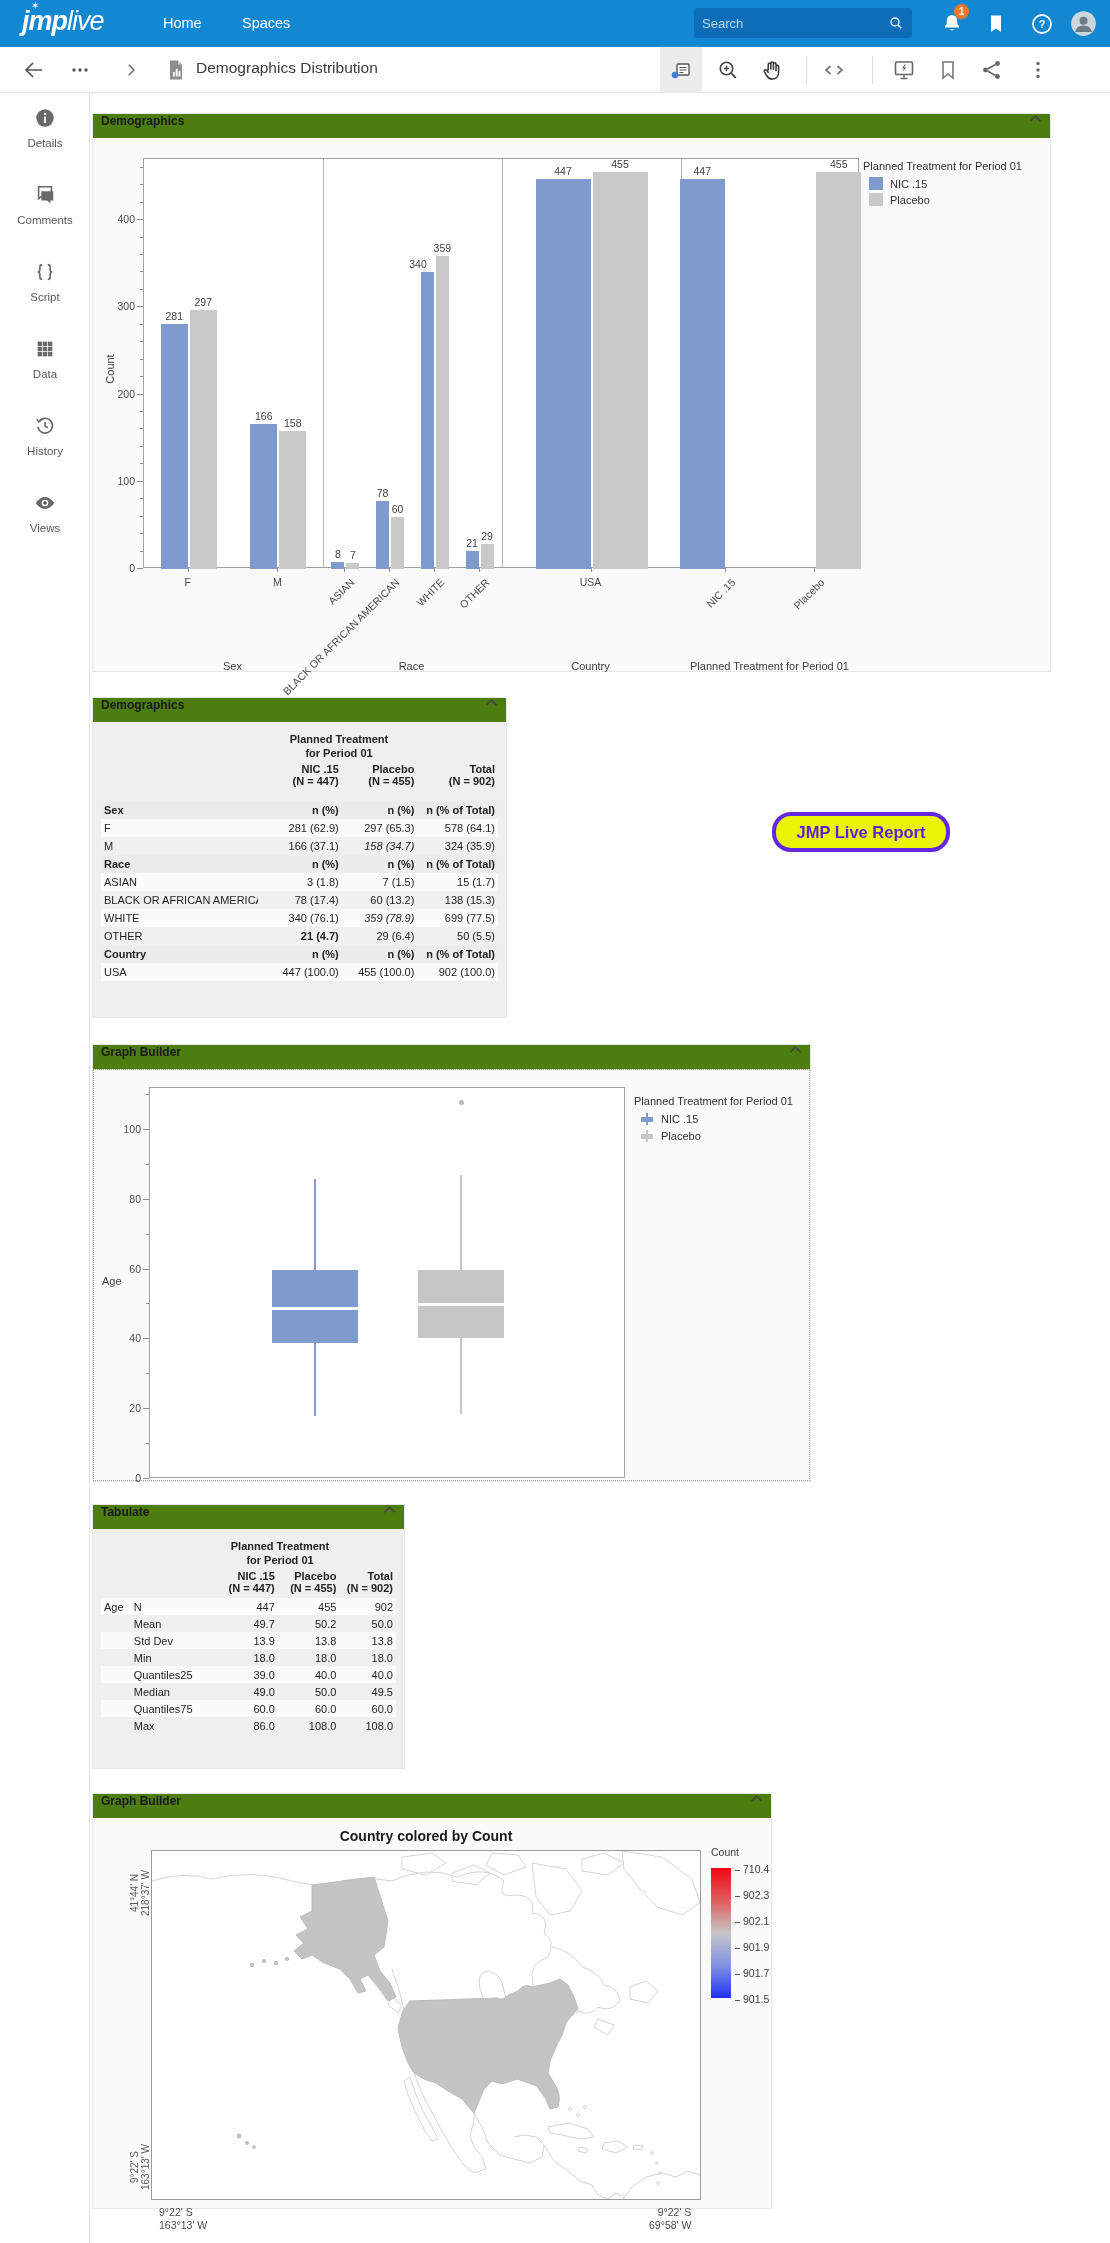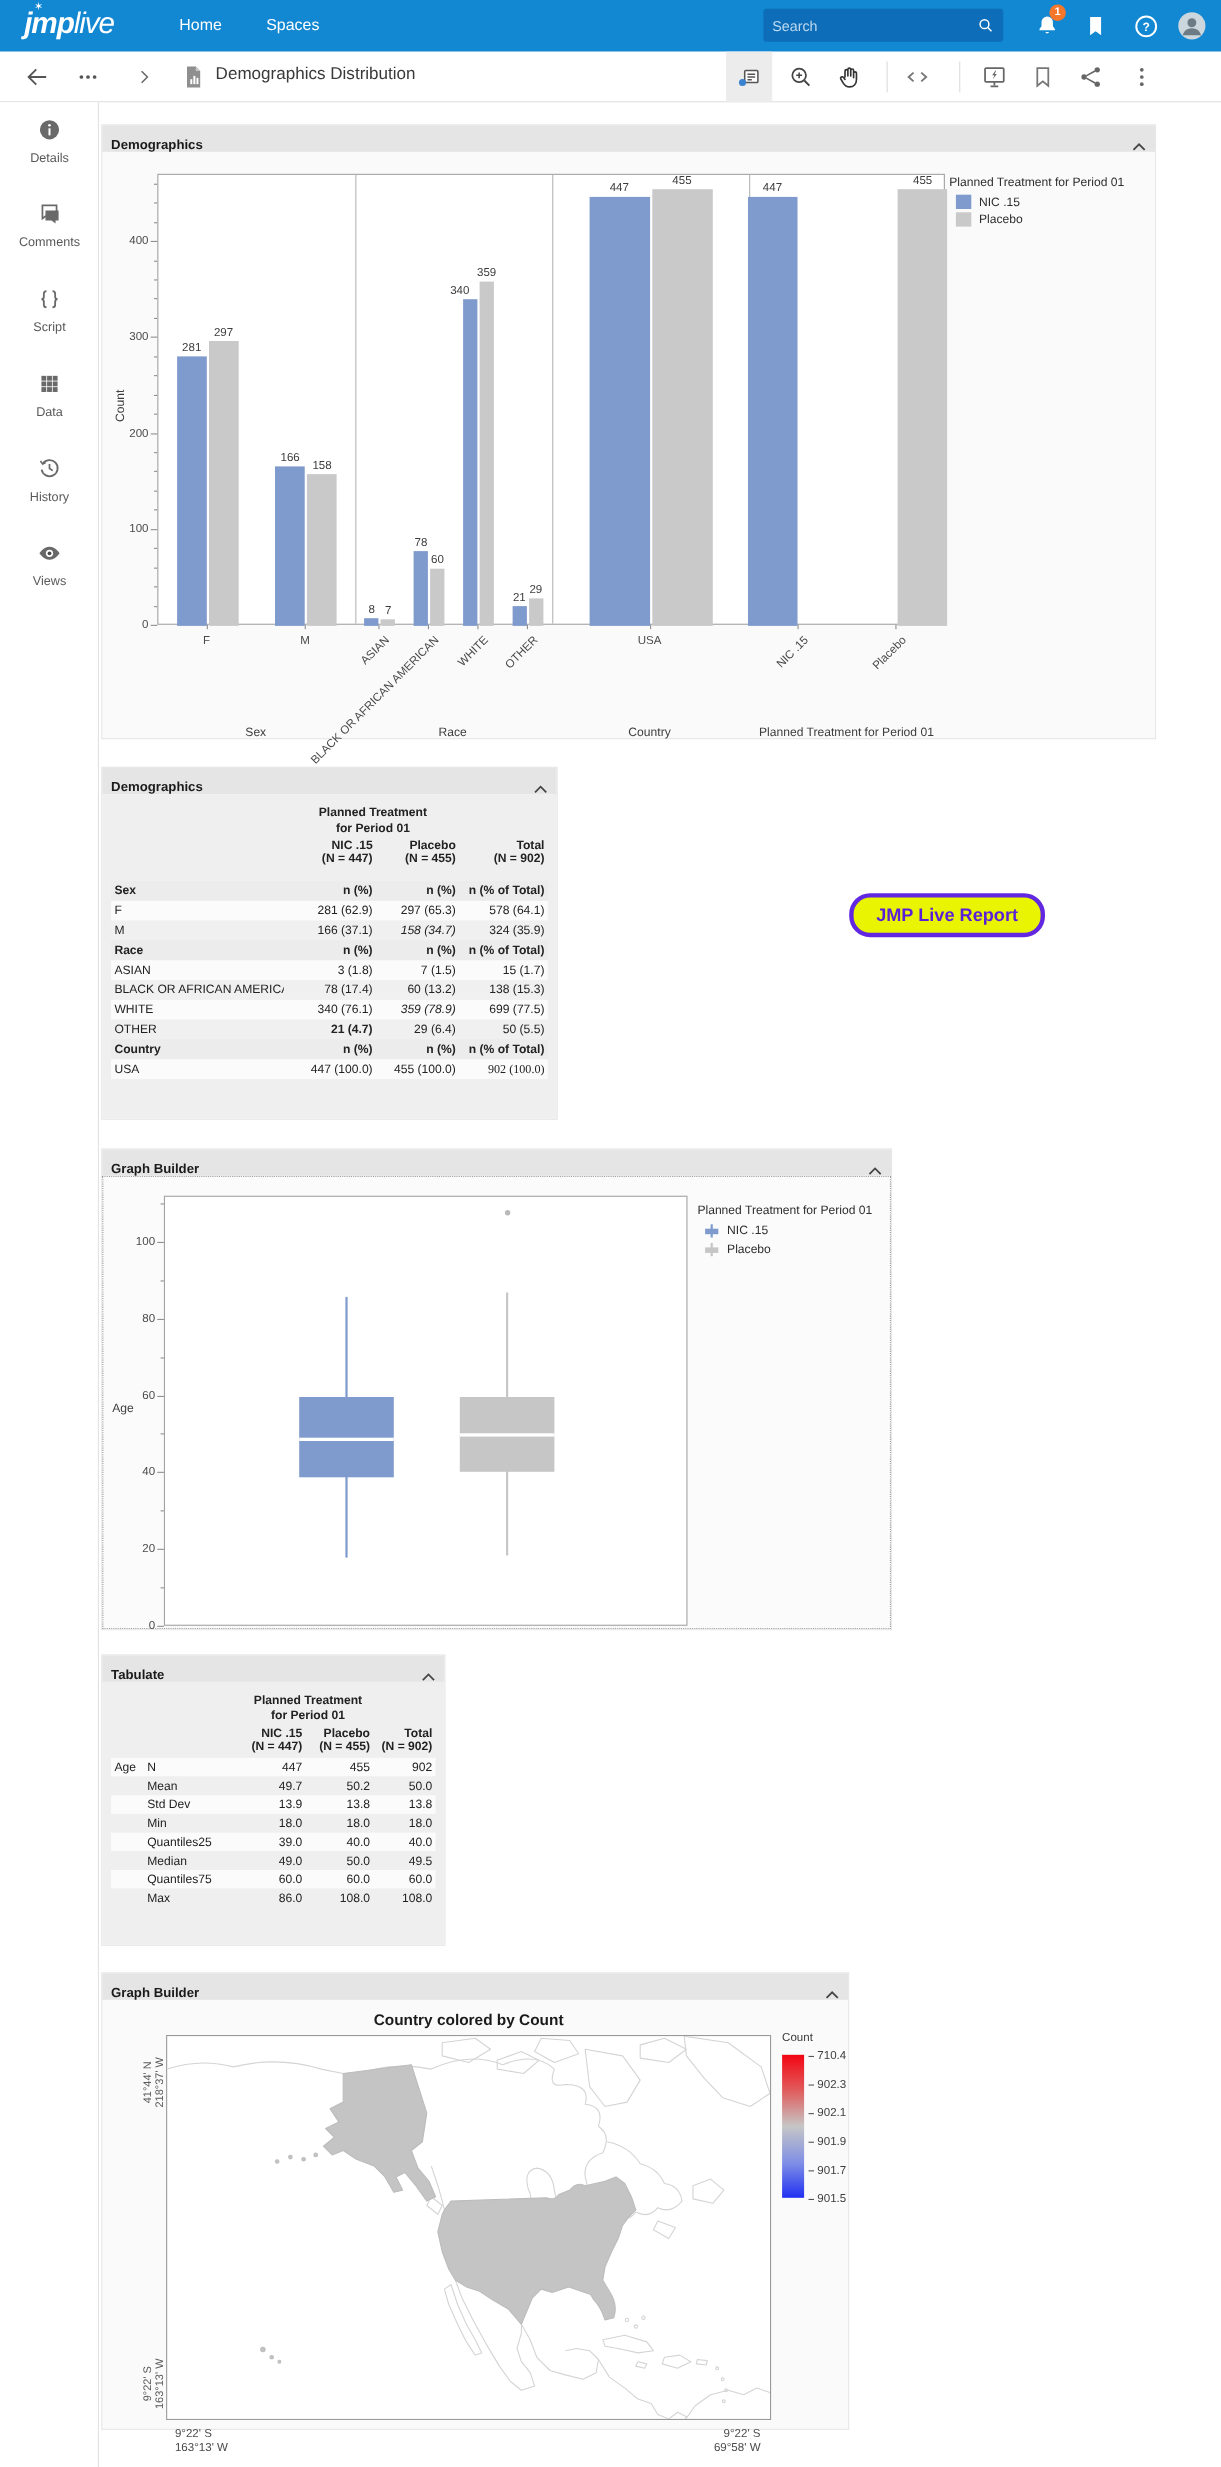--- a/index.html
+++ b/index.html
@@ -28,21 +28,21 @@
   .tb-sel { position:absolute; left:660px; top:0; width:42px; height:46px; background:#ececec; }
   .tb-div { position:absolute; top:9px; width:1px; height:28px; background:#dcdcdc; }
 
   
   .sidebar { position:absolute; left:0; top:93px; width:90px; height:2150px; background:#fff; border-right:1px solid #e2e2e2; }
   .sb-item { width:90px; height:77px; padding-top:14px; text-align:center; cursor:pointer; }
   .sb-item .lbl { font-size:11.5px; color:#595959; margin-top:4px; }
 
   
   .panel { position:absolute; background:#fafafa; border:1px solid #e7e7e7; }
-  .phead { height:24px; background:#e5e5e5; display:flex; align-items:flex-end; padding:0 8px; cursor:pointer; }
+  .phead { height:24px; background:#4d7c0f; display:flex; align-items:flex-start; padding:0 8px; cursor:pointer; }
   .phead .pt { font-size:12px; font-weight:700; color:#1a1a1a; flex:1; }
   .pbody { position:relative; width:100%; height:calc(100% - 24px); }
 
   
   .plot { position:absolute; background:#fff; border:1px solid #a2a2a2; }
   .vtick-lbl { position:absolute; font-size:10.5px; color:#4a4a4a; text-align:right; width:34px; }
   .tickmark { position:absolute; background:#8f8f8f; }
   .secline { position:absolute; top:0; width:1px; height:100%; background:#b5b5b5; }
   .bar { position:absolute; }
   .bar-val { position:absolute; font-size:10.5px; color:#3d3d3d; width:44px; text-align:center; }
@@ -423,21 +423,21 @@
         <div class="trow hdr" style="height: 18px; background: rgb(236, 236, 236);">
           <div class="tc" style="width: 158px; overflow: hidden;">Country</div>
           <div class="tc num" style="width: 84px;">n (%)</div>
           <div class="tc num" style="width: 76px;">n (%)</div>
           <div class="tc num" style="width: 81px;">n (% of Total)</div>
         </div>
         <div class="trow" style="height: 18px; background: rgb(251, 251, 251);">
           <div class="tc" style="width: 158px; overflow: hidden;">USA</div>
           <div class="tc num" style="width: 84px;">447 (100.0)</div>
           <div class="tc num" style="width: 76px;">455 (100.0)</div>
-          <div class="tc num" style="width: 81px; font-family: Liberation Serif, serif;">902 (100.0)</div>
+          <div class="tc num" style="width: 81px;">902 (100.0)</div>
         </div>
       </div>
     </div>
 </div>
 
 <div class="badge">
     <span>JMP Live Report</span>
   </div>
 
 <div class="panel" style="left:92px;top:1044px;width:719px;height:438px">

